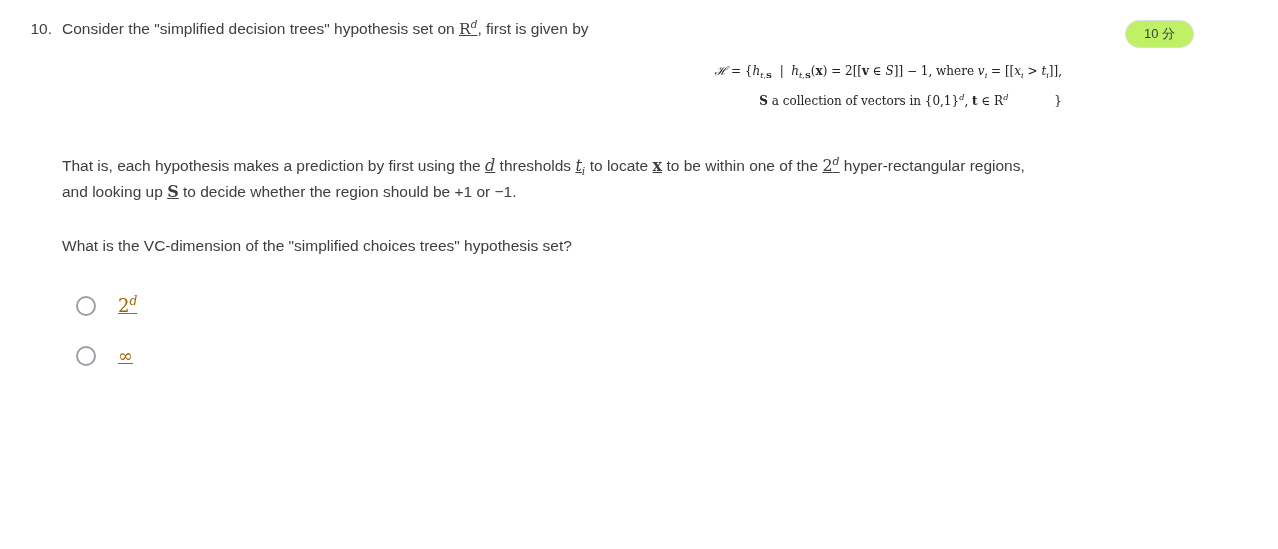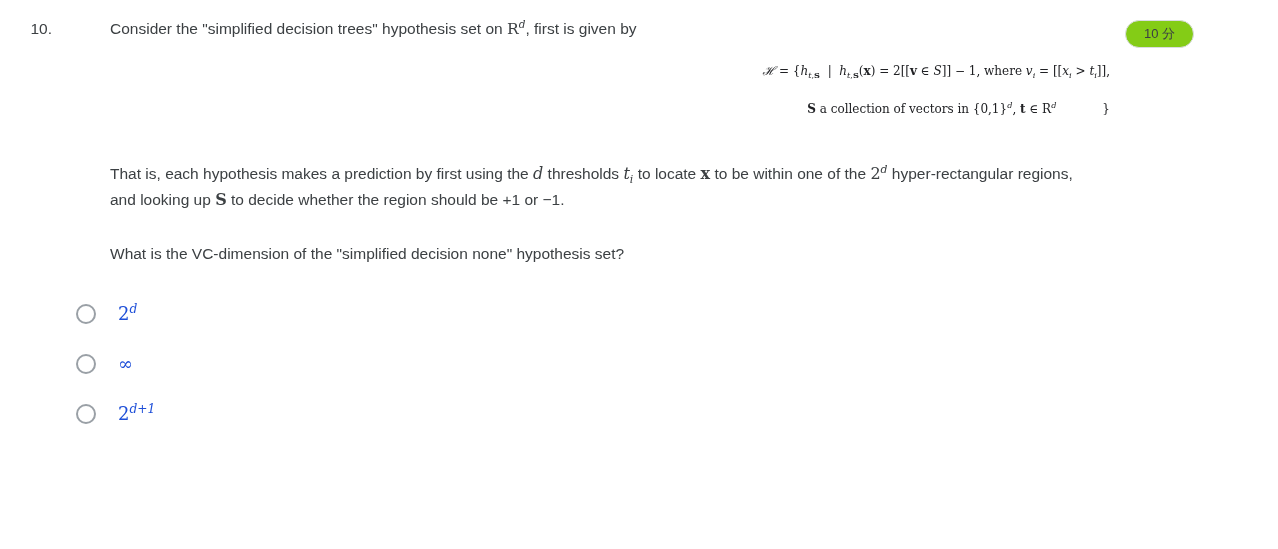--- a/index.html
+++ b/index.html
@@ -17,21 +17,20 @@
   }
 
   .question-wrap {
     position: relative;
     padding: 18px 0 0 0;
   }
 
   .q-header {
     display: flex;
     align-items: flex-start;
-    gap: 48px;
   }
 
   .q-number {
     width: 52px;
     text-align: right;
     padding-right: 10px;
     font-size: 15.5px;
     color: #3c4043;
     line-height: 22px;
     flex: 0 0 auto;
@@ -50,46 +49,47 @@
 
   .points-badge {
     position: absolute;
     top: 20px;
     right: 84px;
     border: 1px solid #dadce0;
     border-radius: 16px;
     padding: 6px 18px;
     font-size: 13px;
     color: #3c4043;
-    background: #84cc16;
+    background: #bef264;
     line-height: 14px;
     white-space: nowrap;
   }
 
   
   .math {
     font-family: "DejaVu Serif", "Liberation Serif", serif;
+    text-decoration: underline;
   }
   .mi { font-style: italic; }
   .mb { font-weight: bold; }
   .mcal { font-style: italic; font-family: "DejaVu Serif", serif; }
   sup.sm { font-size: 0.68em; vertical-align: super; line-height: 0; }
   sub.sm { font-size: 0.68em; vertical-align: sub; line-height: 0; }
   .bb { font-family: "DejaVu Serif", serif; }
 
   .display-math {
     text-align: right;
     font-size: 12px;
     font-family: "DejaVu Serif", "Liberation Serif", serif;
     color: #202124;
     margin: 16px 0 6px 0;
     line-height: 30px;
   }
   .display-math .line1 { display: block; }
-  .display-math .line2 { display: block; margin-top: 8px; }
+  .display-math .line2 { display: block; }
   .brace-right { display: inline-block; margin-left: 46px; }
 
   .paragraph {
     font-size: 15.5px;
     line-height: 26px;
     color: #3c4043;
     margin-top: 37px;
     max-width: 980px;
   }
   .paragraph .math { font-size: 16px; }
@@ -116,21 +116,21 @@
     border: 2px solid #9aa0a6;
     border-radius: 50%;
     flex: 0 0 auto;
     margin-left: 2px;
     background: #fff;
     box-sizing: border-box;
   }
   .choice-label {
     margin-left: 22px;
     font-size: 15.5px;
-    color: #1d4ed8;
+    color: #a16207;
     line-height: 20px;
   }
   .choice-label .math { font-size: 18px; }
 
   .indent { padding-left: 74px; }
 </style>
 </head>
 <body>
 
 <div class="question-wrap">
@@ -151,21 +151,21 @@
         </span>
         <span class="line2">
           <span class="mb">S</span> <span style="font-family:'DejaVu Serif',serif;">a collection of vectors in</span> {0,1}<sup class="sm mi">d</sup>, <span class="mb">t</span> ∈ <span class="bb">R</span><sup class="sm mi">d</sup><span class="brace-right">}</span>
         </span>
       </div>
 
       <div class="paragraph">
         <span>That is, each hypothesis makes a prediction by first using the </span><span class="math mi">d</span><span> thresholds </span><span class="math"><span class="mi">t</span><sub class="sm mi">i</sub></span><span> to locate </span><span class="math mb">x</span><span> to be within one of the </span><span class="math"><span>2</span><sup class="sm mi">d</sup></span><span> hyper-rectangular regions, and looking up </span><span class="math mb">S</span><span> to decide whether the region should be +1 or −1.</span>
       </div>
 
-      <div class="question-line">What is the VC-dimension of the "simplified decision none" hypothesis set?</div>
+      <div class="question-line">What is the VC-dimension of the "simplified choices trees" hypothesis set?</div>
     </div>
   </div>
 
   <div class="choices indent">
 
     <div class="choice">
       <span class="radio"></span>
       <span class="choice-label">
         <span class="math"><span>2</span><sup class="sm mi">d</sup></span>
       </span>
@@ -173,21 +173,15 @@
 
 
     <div class="choice">
       <span class="radio"></span>
       <span class="choice-label">
         <span class="math"><span>∞</span></span>
       </span>
     </div>
 
 
-    <div class="choice">
-      <span class="radio"></span>
-      <span class="choice-label">
-        <span class="math"><span>2</span><sup class="sm mi">d+1</sup></span>
-      </span>
-    </div>
 
   </div>
 </div>
 
 </body></html>

